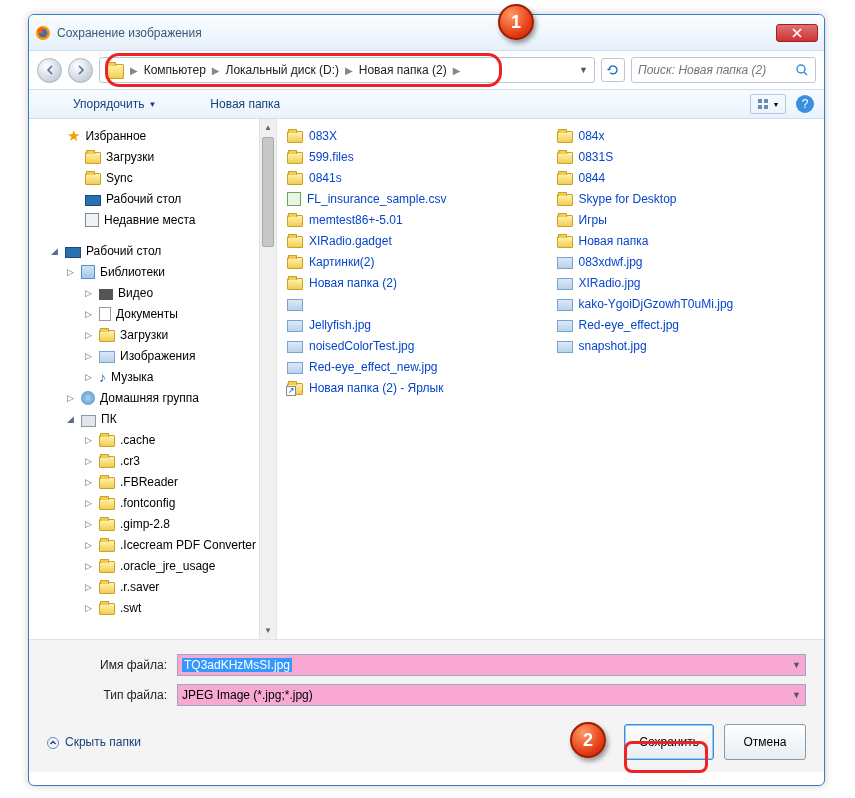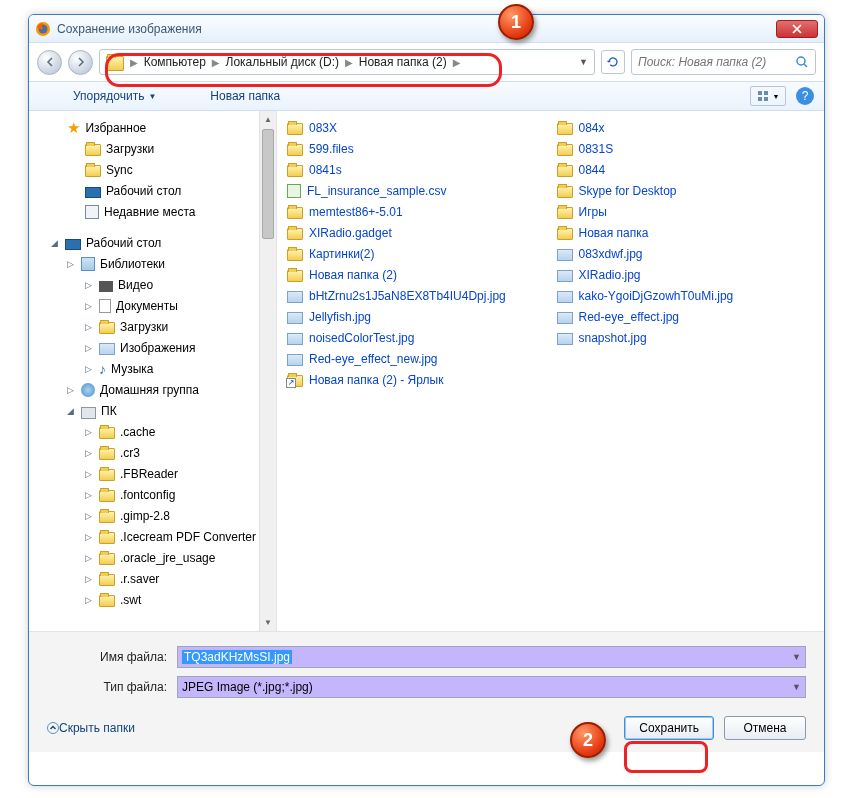--- a/index.html
+++ b/index.html
@@ -1,20 +1,20 @@
 <!DOCTYPE html>
 <html><head>
 <meta charset="utf-8">
 <style>
 * { box-sizing: border-box; margin: 0; padding: 0; font-family: "Segoe UI", Tahoma, sans-serif; font-size: 12px; }
 body { background: #fff; width: 855px; height: 798px; position: relative; }
 
 .win-frame { position: absolute; left: 28px; top: 14px; width: 797px; height: 772px; border: 1px solid #3a7cc4; border-radius: 6px; background: #fff; box-shadow: 0 0 8px rgba(0,0,0,.2); overflow: hidden; }
 
-.title-bar { height: 28px; background: linear-gradient(#fafdff, #e6f0fa); display: flex; align-items: center; padding: 0 6px; border-bottom: 1px solid #cfe0f0; }
+.title-bar { height: 36px; background: linear-gradient(#fafdff, #e6f0fa); display: flex; align-items: center; padding: 0 6px; border-bottom: 1px solid #cfe0f0; }
 .title-bar .ff-icon { width: 16px; height: 16px; margin-right: 6px; }
 .title-bar .title { color: #3b5875; }
 .close-btn { margin-left: auto; width: 42px; height: 18px; border-radius: 3px; background: linear-gradient(#e07070,#c33); display:flex; align-items:center; justify-content:center; color:#fff; font-weight:bold; cursor:pointer; border:1px solid #a02020;}
 
 .nav-area { height: 38px; display:flex; align-items:center; padding: 4px 8px; gap:6px; background:#fff;}
 .nav-btn { width:25px; height:25px; border-radius:50%; background: radial-gradient(circle at 35% 30%, #fff, #d0d8e2 60%, #b4c1d1); border:1px solid #a6b5c8; display:flex; align-items:center; justify-content:center; color:#5a6c82;}
 .address { flex:1; height:26px; border:1px solid #bcc7d5; border-radius:3px; background:#fff; display:flex; align-items:center; padding:0 6px; gap:4px; position:relative; }
 .address .crumb { color:#222; cursor:pointer; }
 .address .sep { color:#888; margin:0 2px; font-size:10px;}
 .address .folder-mini { width:18px; height:15px;}
@@ -38,27 +38,27 @@
 
 .content { flex:1; display:flex; padding:6px 4px; overflow:hidden; }
 .col { flex:1; }
 .file-item { display:flex; align-items:center; height:21px; gap:6px; padding-left:6px; cursor:pointer;}
 .file-item span { color:#0645cc; }
 .file-item.fld span { color:#0645cc; }
 
 .bottom-area { border-top:1px solid #e3e3e3; padding: 14px 18px 12px; background:#f4f4f4;}
 .form-row { display:flex; align-items:center; margin-bottom:8px;justify-content:center;}
 .form-row label { width:130px; text-align:right; padding-right:10px; color:#222;}
-.form-row .combo { flex:1; height:22px; border:1px solid #9aa9ba; background:#c4b5fd; display:flex; align-items:center; padding:0 4px; position:relative;}
+.form-row .combo { flex:1; height:22px; border:1px solid #9aa9ba; background:#f9a8d4; display:flex; align-items:center; padding:0 4px; position:relative;}
 .form-row .combo .sel { background:#3399ff; color:#fff; padding:0 2px;}
 .form-row .combo .dd { margin-left:auto; color:#555; font-size:9px;}
 .action-row { display:flex; align-items:center; margin-top:18px;}
-.hide-folders { display:flex; align-items:center; color:#13427d; cursor:pointer;}
+.hide-folders { display:flex; align-items:flex-end; gap:6px; color:#13427d; cursor:pointer;}
 .btns { margin-left:auto; display:flex; gap:10px;}
-.btn { min-width:82px; height:24px; border:1px solid #8a99ab; border-radius:3px; background:linear-gradient(#fefefe,#e8edf3); display:flex; align-items:center; justify-content:center; cursor:pointer; padding:0 14px;}
+.btn { min-width:82px; height:36px; border:1px solid #8a99ab; border-radius:3px; background:linear-gradient(#fefefe,#e8edf3); display:flex; align-items:center; justify-content:center; cursor:pointer; padding:0 14px;}
 .btn.primary { border:1px solid #3b8fe0; box-shadow: inset 0 0 0 1px #9cc9f3;}
 
 .marker { position:absolute; width:36px; height:36px; border-radius:50%; background: radial-gradient(circle at 35% 28%, #ff9966, #e63b12 65%, #b52405); border:2px solid #9a1e04; display:flex; align-items:center; justify-content:center; color:#fff; font-weight:bold; font-size:18px; box-shadow: 2px 3px 5px rgba(0,0,0,.4); z-index:50;}
 .highlight-addr { position:absolute; border:3px solid #e22; border-radius:14px; pointer-events:none; z-index:40;}
 .highlight-btn { position:absolute; border:3px solid #e22; border-radius:8px; pointer-events:none; z-index:40;}
 .ico-folder { background: linear-gradient(#fff3b0,#f3cd52); border:1px solid #c9a227; border-radius:1px; width:16px; height:12px; position:relative; top:1px;}
 .ico-folder::before { content:''; position:absolute; top:-3px; left:0; width:7px; height:3px; background:#f3cd52; border:1px solid #c9a227; border-bottom:none; border-radius:1px 1px 0 0;}
 .ico-star { color:#f2a100; font-size:15px; line-height:1;}
 .ico-img { width:16px; height:12px; border:1px solid #7aa3d0; background:linear-gradient(#dbe9f7,#b8d3ed); position:relative; top:1px;}
 .ico-desktop { width:16px; height:11px; background:#2a6fb0; border:1px solid #1a4a78; position:relative; top:2px;}
@@ -306,21 +306,20 @@
           <div class="file-item fld">
             <span class="ico-folder"></span>
             <span>Картинки(2)</span>
           </div>
           <div class="file-item fld">
             <span class="ico-folder"></span>
             <span>Новая папка (2)</span>
           </div>
           <div class="file-item">
             <span class="ico-img"></span>
-            <span>bHtZrnu2s1J5aN8EX8Tb4IU4Dpj.jpg</span>
           </div>
           <div class="file-item">
             <span class="ico-img"></span>
             <span>Jellyfish.jpg</span>
           </div>
           <div class="file-item">
             <span class="ico-img"></span>
             <span>noisedColorTest.jpg</span>
           </div>
           <div class="file-item">

